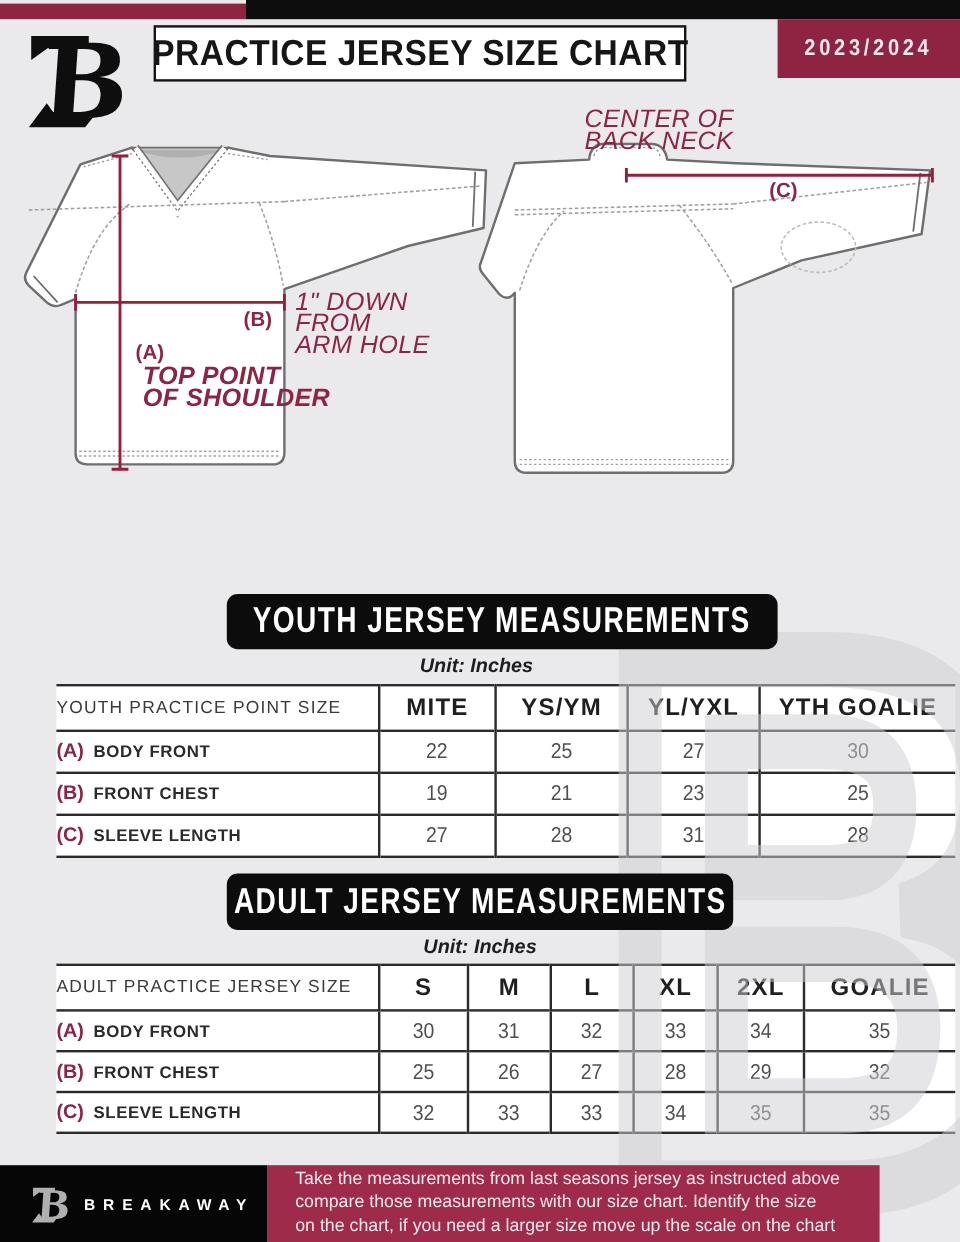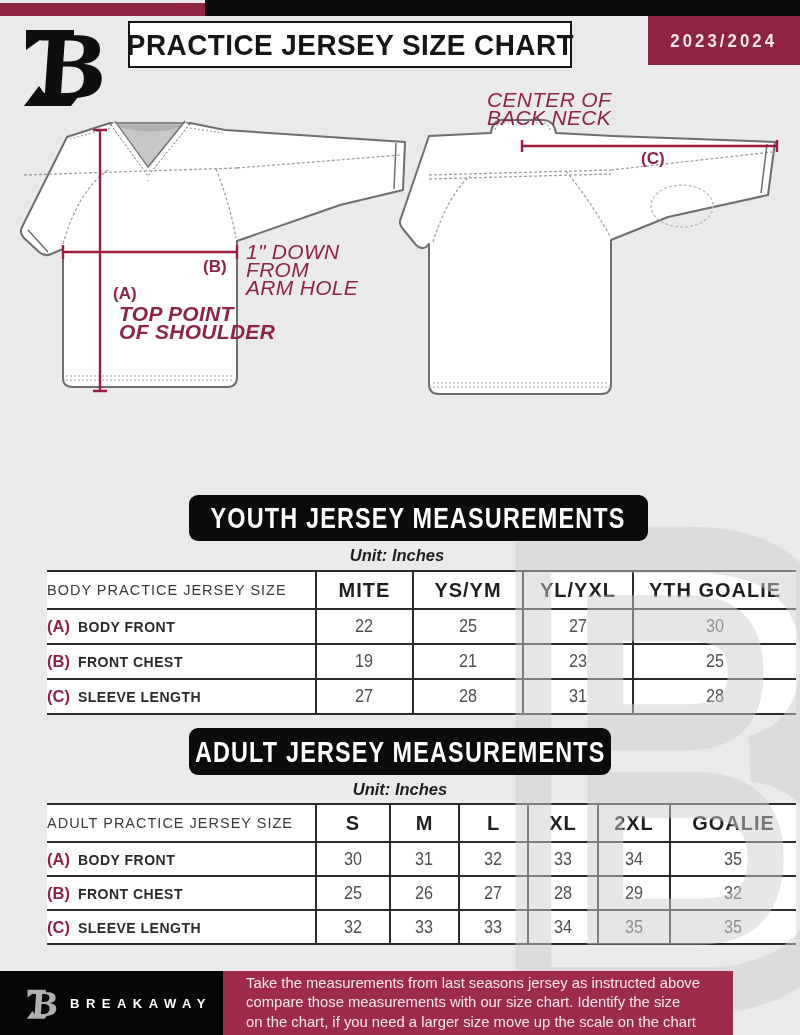--- a/index.html
+++ b/index.html
@@ -174,21 +174,21 @@
   <table class="size-table tbl-youth">
     <colgroup>
       <col style="width:269px">
         <col style="width:97px">
         <col style="width:110px">
       <col style="width:110px">
         <col style="width:163px">
     </colgroup>
     <tbody>
         <tr class="head">
-      <td class="lbl-h">BODY PRACTICE JERSEY SIZE</td>
+      <td class="lbl-h">YOUTH PRACTICE POINT SIZE</td>
       <td class="vline col-h"><span>MITE</span></td>
       <td class="vline col-h"><span>YS/YM</span></td>
       <td class="vline col-h"><span>YL/YXL</span></td>
       <td class="vline col-h"><span>YTH GOALIE</span></td>
     </tr>
     <tr>
       <td class="row-label">
         <span class="key-badge">(A)</span><span class="lab">BODY FRONT</span>
       </td>
       <td class="vline val"><span>22</span></td>

